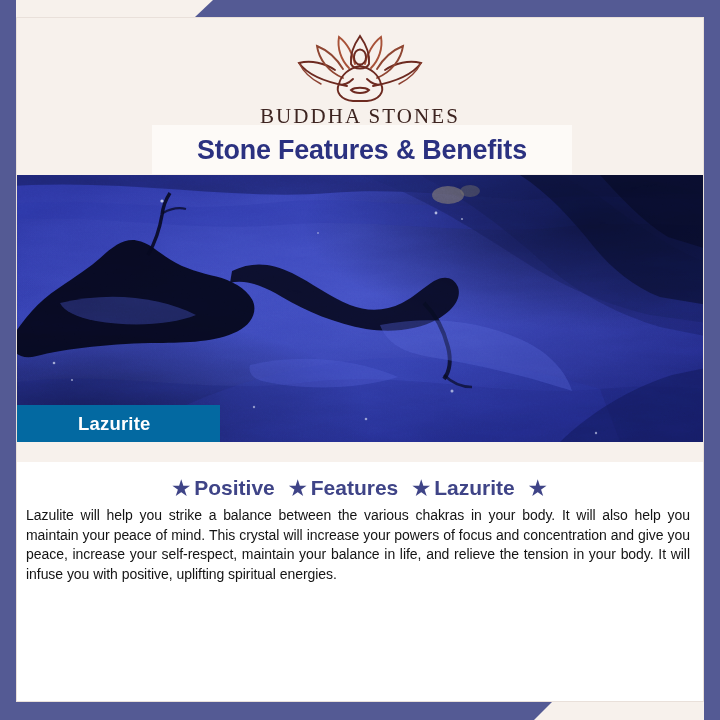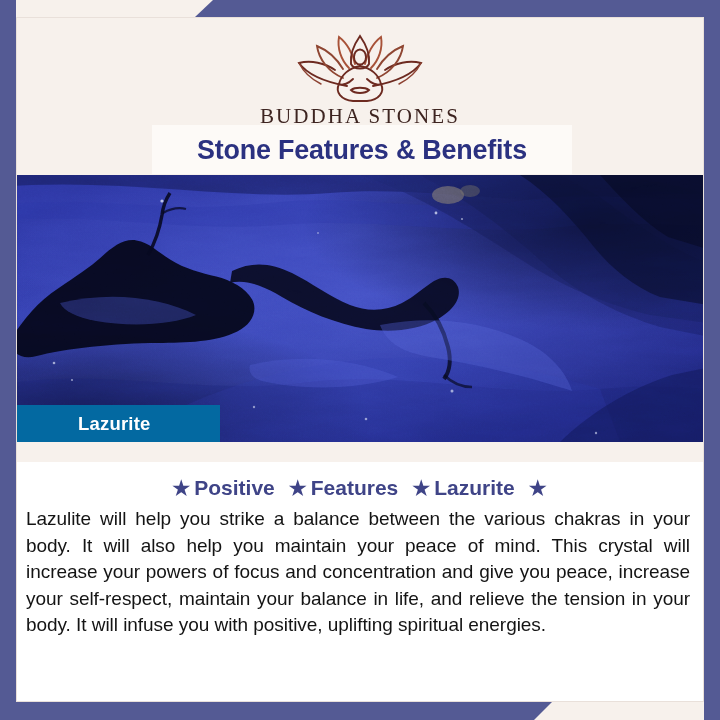--- a/index.html
+++ b/index.html
@@ -179,21 +179,21 @@
     line-height: 1;
     margin-right: 4px;
     color: #3f4487;
   }
   .benefit + .benefit { margin-left: 14px; }
   .benefit.nogap .star { margin-right: 1px; }
 
   .paragraph {
     margin: 6px 14px 0 10px;
     color: #141414;
-    font-size: 19px;
+    font-size: 14px;
     line-height: 1.40;
     text-align: justify;
     text-justify: inter-word;
     font-weight: 400;
     letter-spacing: -0.05px;
   }
 </style>
 </head>
 <body>
 

